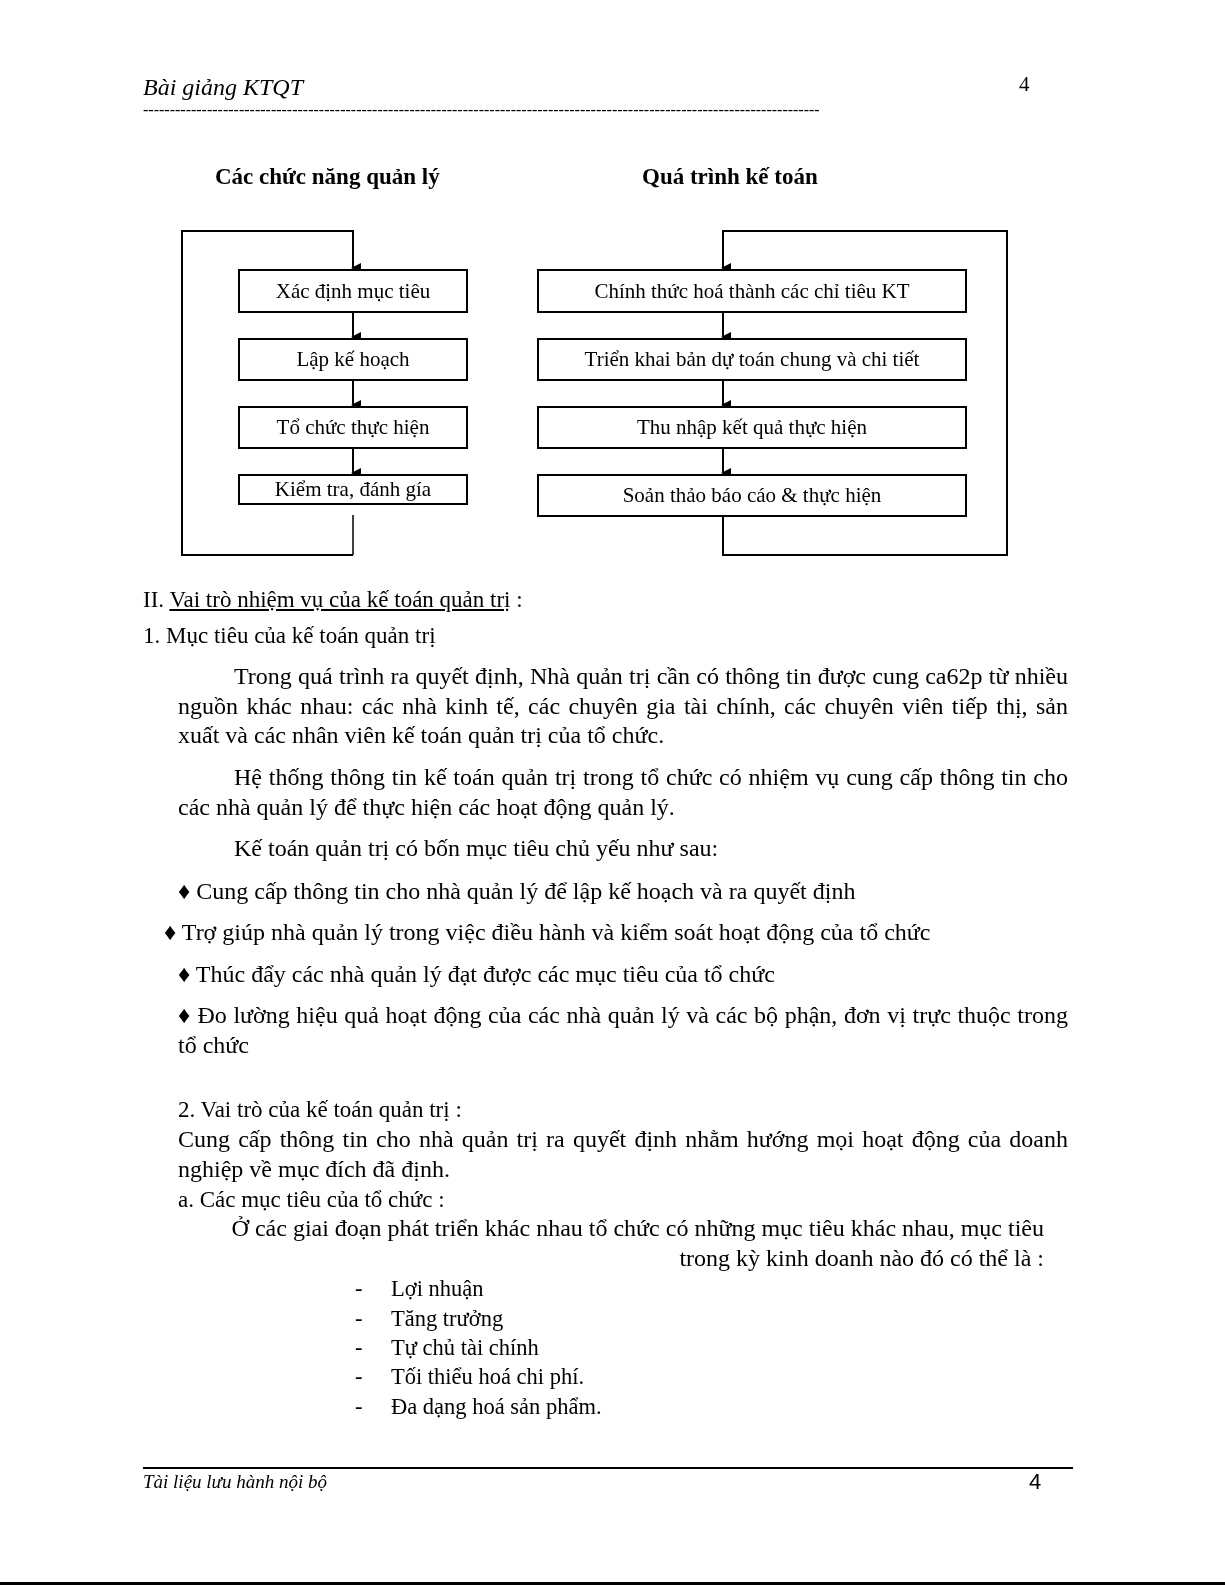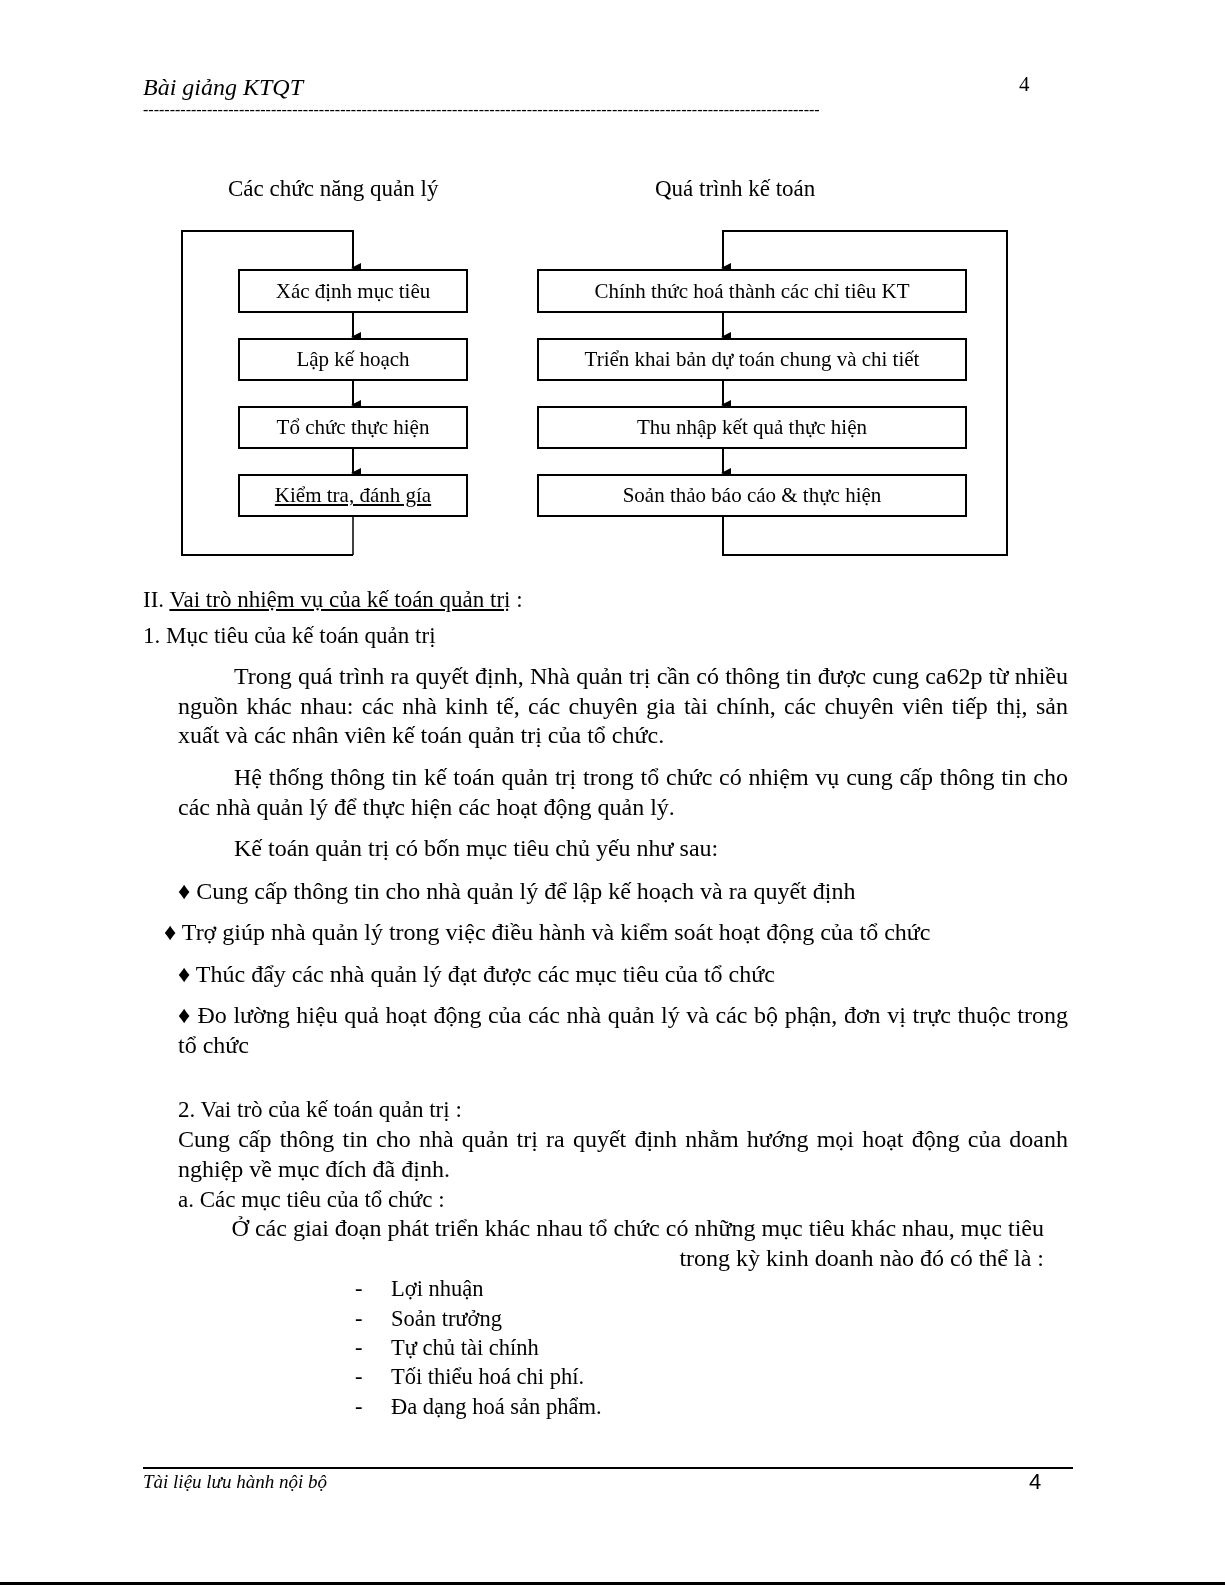--- a/index.html
+++ b/index.html
@@ -4,21 +4,21 @@
   <style>
     html, body { margin: 0; padding: 0; background: #ffffff; }
     body {
       width: 1225px; height: 1585px; position: relative; overflow: hidden;
       font-family: "Liberation Serif", "DejaVu Serif", serif; color: #000;
     }
     .abs { position: absolute; }
     .hdr-title { left: 143px; top: 74px; font-size: 24px; font-style: italic; }
     .hdr-page { left: 1019px; top: 72px; font-size: 21px; }
     .hdr-dash { left: 143px; top: 101px; width: 910px; font-size: 16px; letter-spacing: 0px; overflow: hidden; white-space: nowrap; line-height: 18px; }
-    .diag-title { font-weight: normal; font-size: 23px; top: 176px; margin-left: 13px; }
+    .diag-title { font-weight: bold; font-size: 23px; top: 164px; }
     .box {
       position: absolute; border: 2px solid #000; box-sizing: border-box;
       display: flex; align-items: center; justify-content: center;
       font-size: 21px; background: #fff; white-space: nowrap;
     }
     svg.lines { position: absolute; left: 0; top: 0; }
     .para { position: absolute; font-size: 24px; line-height: 29.5px; text-align: justify; }
     .bold { font-weight: normal; }
     .u { text-decoration: underline; }
     .list-dash { position: absolute; font-size: 22.5px; line-height: 29.5px; }
@@ -52,21 +52,21 @@
   <line x1="723" y1="380" x2="723" y2="405" stroke="#000" stroke-width="2" marker-end="url(#arr)"></line>
   <line x1="723" y1="448" x2="723" y2="473" stroke="#000" stroke-width="2" marker-end="url(#arr)"></line>
 </svg>
 
 <div class="abs diag-title" style="left:215px;">Các chức năng quản lý</div>
 <div class="abs diag-title" style="left:642px;">Quá trình kế toán</div>
 
 <div class="box" style="left:238px; top:269px; width:230px; height:44px;">Xác định mục tiêu</div>
 <div class="box" style="left:238px; top:338px; width:230px; height:43px;">Lập kế hoạch</div>
 <div class="box" style="left:238px; top:406px; width:230px; height:43px;">Tổ chức thực hiện</div>
-<div class="box" style="left:238px; top:474px; width:230px; height:43px;text-decoration:underline;">Kiểm tra, đánh gía</div>
+<div class="box" style="left:238px; top:474px; width:230px; height:31px;">Kiểm tra, đánh gía</div>
 
 <div class="box" style="left:537px; top:269px; width:430px; height:44px;">Chính thức hoá thành các chỉ tiêu KT</div>
 <div class="box" style="left:537px; top:338px; width:430px; height:43px;">Triển khai bản dự toán chung và chi tiết</div>
 <div class="box" style="left:537px; top:406px; width:430px; height:43px;">Thu nhập kết quả thực hiện</div>
 <div class="box" style="left:537px; top:474px; width:430px; height:43px;">Soản thảo báo cáo &amp; thực hiện</div>
 
 <div class="para bold" style="left:143px; top:585px; font-size:23px;">
   <span>II.</span>
   <span class="u">Vai trò nhiệm vụ của kế toán quản trị</span><span> :</span>
 </div>
@@ -84,21 +84,21 @@
 
 <div class="para bold" style="left:178px; top:1095px; font-size:23px;">2.  Vai trò của kế toán quản  trị :</div>
 <div class="para" style="left:178px; top:1125px; width:890px;">Cung cấp thông tin cho nhà quản trị ra quyết định nhằm hướng mọi hoạt động của doanh nghiệp về mục đích đã định.</div>
 
 <div class="para bold" style="left:178px; top:1185px; font-size:23px;">a.  Các mục tiêu của tổ chức :</div>
 <div class="para" style="left:214px; top:1214px; width:830px; text-align:right;">Ở các giai đoạn phát triển khác nhau tổ chức có những mục tiêu khác nhau, mục tiêu trong kỳ kinh doanh nào đó có thể là :</div>
 
 <div class="list-dash" style="left:355px; top:1274px;">-</div>
 <div class="list-dash" style="left:391px; top:1274px;">Lợi nhuận</div>
 <div class="list-dash" style="left:355px; top:1304px;">-</div>
-<div class="list-dash" style="left:391px; top:1304px;">Soản trưởng</div>
+<div class="list-dash" style="left:391px; top:1304px;">Tăng trưởng</div>
 <div class="list-dash" style="left:355px; top:1333px;">-</div>
 <div class="list-dash" style="left:391px; top:1333px;">Tự chủ tài chính</div>
 <div class="list-dash" style="left:355px; top:1362px;">-</div>
 <div class="list-dash" style="left:391px; top:1362px;">Tối thiểu hoá chi phí.</div>
 <div class="list-dash" style="left:355px; top:1392px;">-</div>
 <div class="list-dash" style="left:391px; top:1392px;">Đa dạng hoá sản phẩm.</div>
 
 <div class="abs footer-line"></div>
 <div class="abs footer-text">Tài liệu lưu hành nội bộ</div>
 <div class="abs footer-page">4</div>

